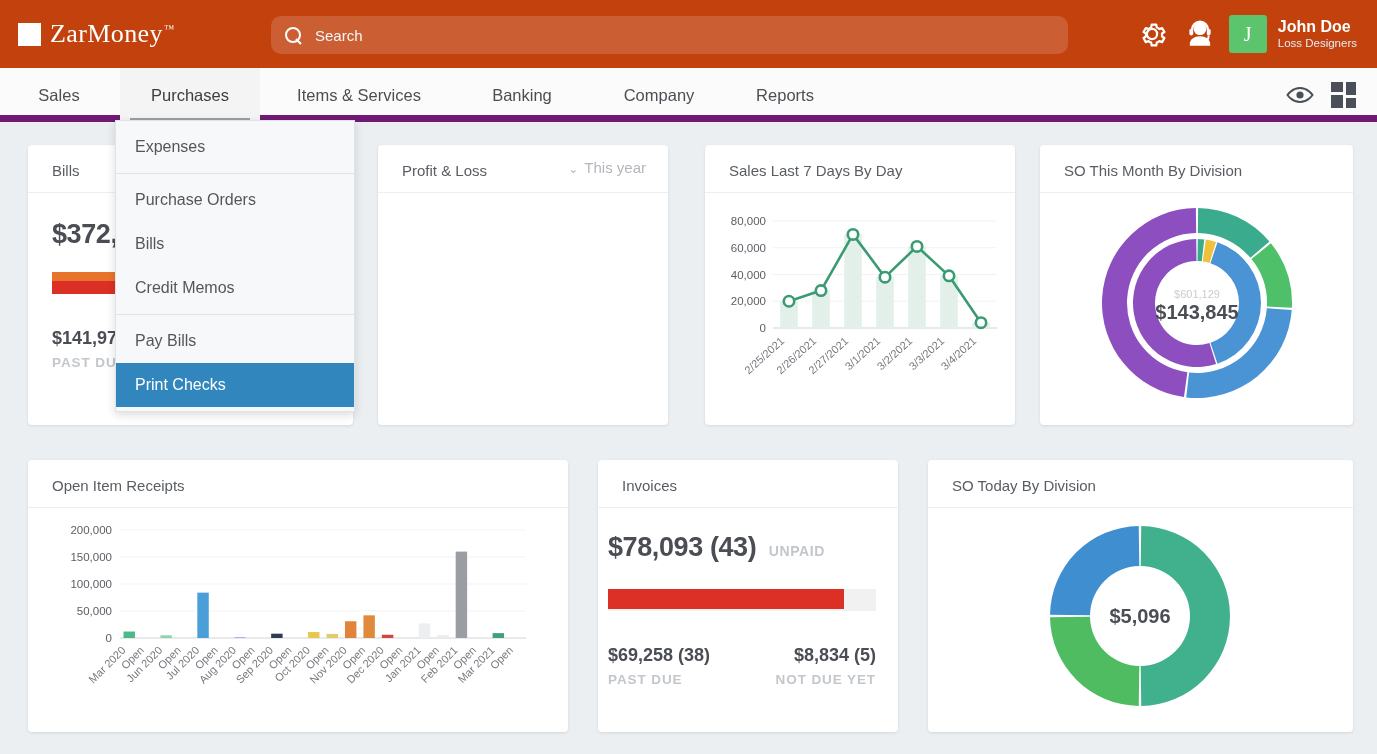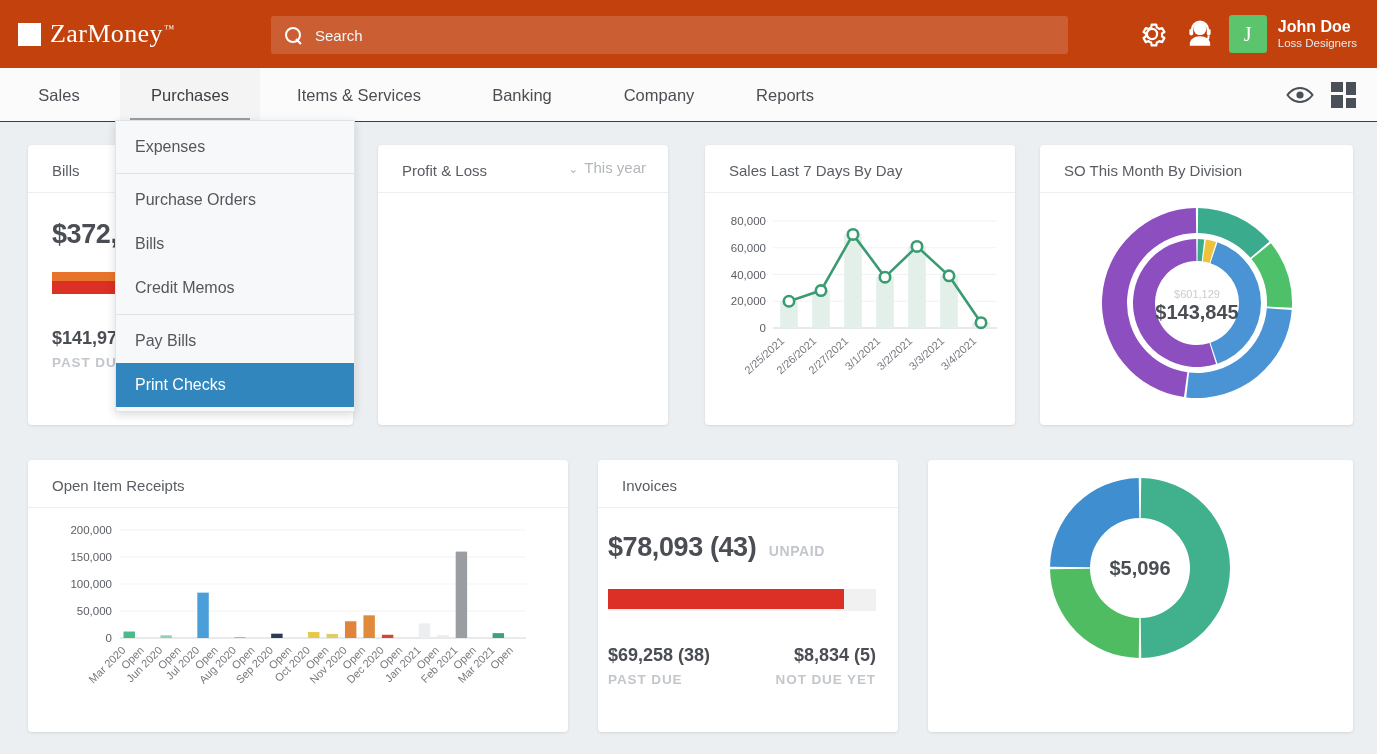--- a/index.html
+++ b/index.html
@@ -20,21 +20,21 @@
   .logo-square { width:23px; height:23px; background:#fff; display:inline-block; }
   .logo-text {
     font-family:"Liberation Serif", serif;
     color:#fff; font-size:26px; letter-spacing:.4px; margin-left:9px;
     position:relative; white-space:nowrap;
   }
   .logo-tm { font-size:10px; vertical-align:super; margin-left:1px; }
 
   .searchbox {
     position:absolute; left:271px; top:16px; width:797px; height:38px;
-    background:rgba(255,255,255,0.16); border-radius:3px;
+    background:rgba(255,255,255,0.16); border-radius:10px;
     display:flex; align-items:center; padding-left:14px;
   }
   .search-glyph { width:17px; height:17px; position:relative; flex:none; }
   .search-glyph::before{
     content:""; position:absolute; left:0; top:0; width:12px; height:12px;
     border:2px solid #fff; border-radius:50%;
   }
   .search-glyph::after{
     content:""; position:absolute; left:11px; top:11px; width:7px; height:2px;
     background:#fff; transform:rotate(45deg); transform-origin:left center;
@@ -49,21 +49,21 @@
     color:#fff; font-size:20px; display:flex; align-items:center; justify-content:center;
     font-family:"Liberation Serif", serif;
   }
   .user-block { margin-left:11px; margin-right:12px; line-height:1.15; }
   .user-name { color:#fff; font-size:16px; font-weight:bold; }
   .user-org  { color:#e3eef7; font-size:11.5px; text-align:right; }
 
   
   .navbar {
     position:absolute; left:0; top:68px; width:1377px; height:54px;
-    background:#fbfbfb; border-bottom:1px solid #701a75;
+    background:#fbfbfb; border-bottom:7px solid #701a75;
   }
   .navitem {
     position:absolute; top:0; height:54px; display:flex; align-items:center;
     justify-content:center; font-size:16.5px; color:#4b4f54; cursor:pointer;
   }
   .navitem.active { background:#f4f4f4; color:#3a3d41; }
   .navitem.active::after{
     content:""; position:absolute; left:10px; right:10px; bottom:0; height:4px; background:#9b9fa3;
   }
   .nav-right { position:absolute; right:18px; top:0; height:54px; display:flex; align-items:center; gap:17px; }
@@ -363,19 +363,20 @@
       </div>
       <div style="text-align:right;">
         <div class="foot-val">$8,834 (5)</div>
         <div class="foot-lbl">NOT DUE YET</div>
       </div>
     </div>
   </div>
 </div>
 
 <div class="card" style="left:928px; top:460px; width:425px; height:272px;">
+  <div class="card-title">SO Today By Division</div>
   <svg id="sotoday-svg" width="425" height="218" viewBox="0 0 425 218">
       <path d="M213.25995884040339 18.008819855940942 A90 90 0 0 1 213.25995884040339 197.99118014405906 L212.69997713355744 157.9951000800328 A50 50 0 0 0 212.69997713355744 58.00489991996719 Z" fill="#41b08c"></path>
       <path d="M210.74004115959664 197.99118014405906 A90 90 0 0 1 122.00881985594094 109.25995884040336 L162.0048999199672 108.69997713355743 A50 50 0 0 0 211.3000228664426 157.9951000800328 Z" fill="#4fbc62"></path>
       <path d="M122.00881985594094 106.74004115959666 A90 90 0 0 1 210.7400411595966 18.008819855940942 L211.30002286644256 58.00489991996719 A50 50 0 0 0 162.0048999199672 107.30002286644259 Z" fill="#3f8fd0"></path>
       <text x="212" y="115" class="donut-center-main" text-anchor="middle">$5,096</text>
     </svg>
 </div>
 
 </body></html>

